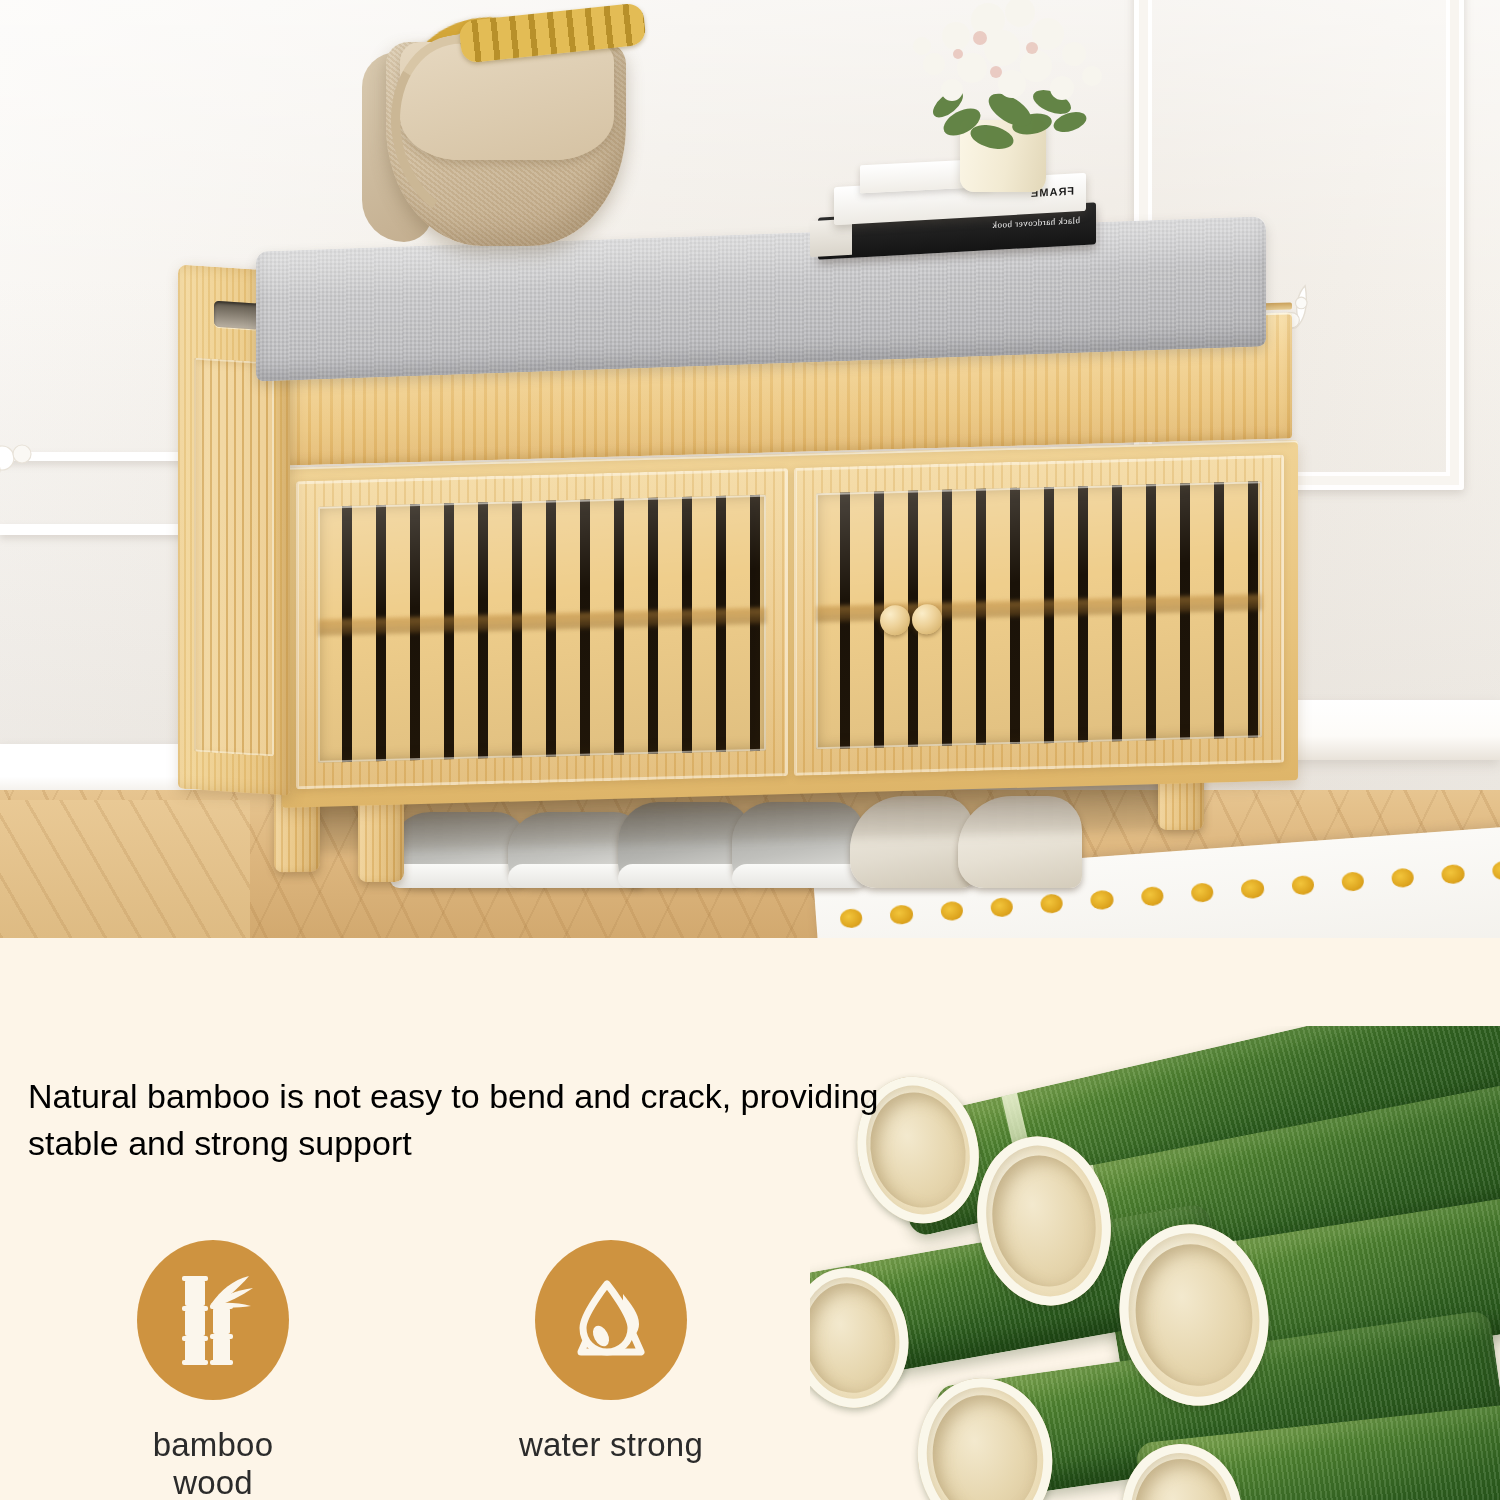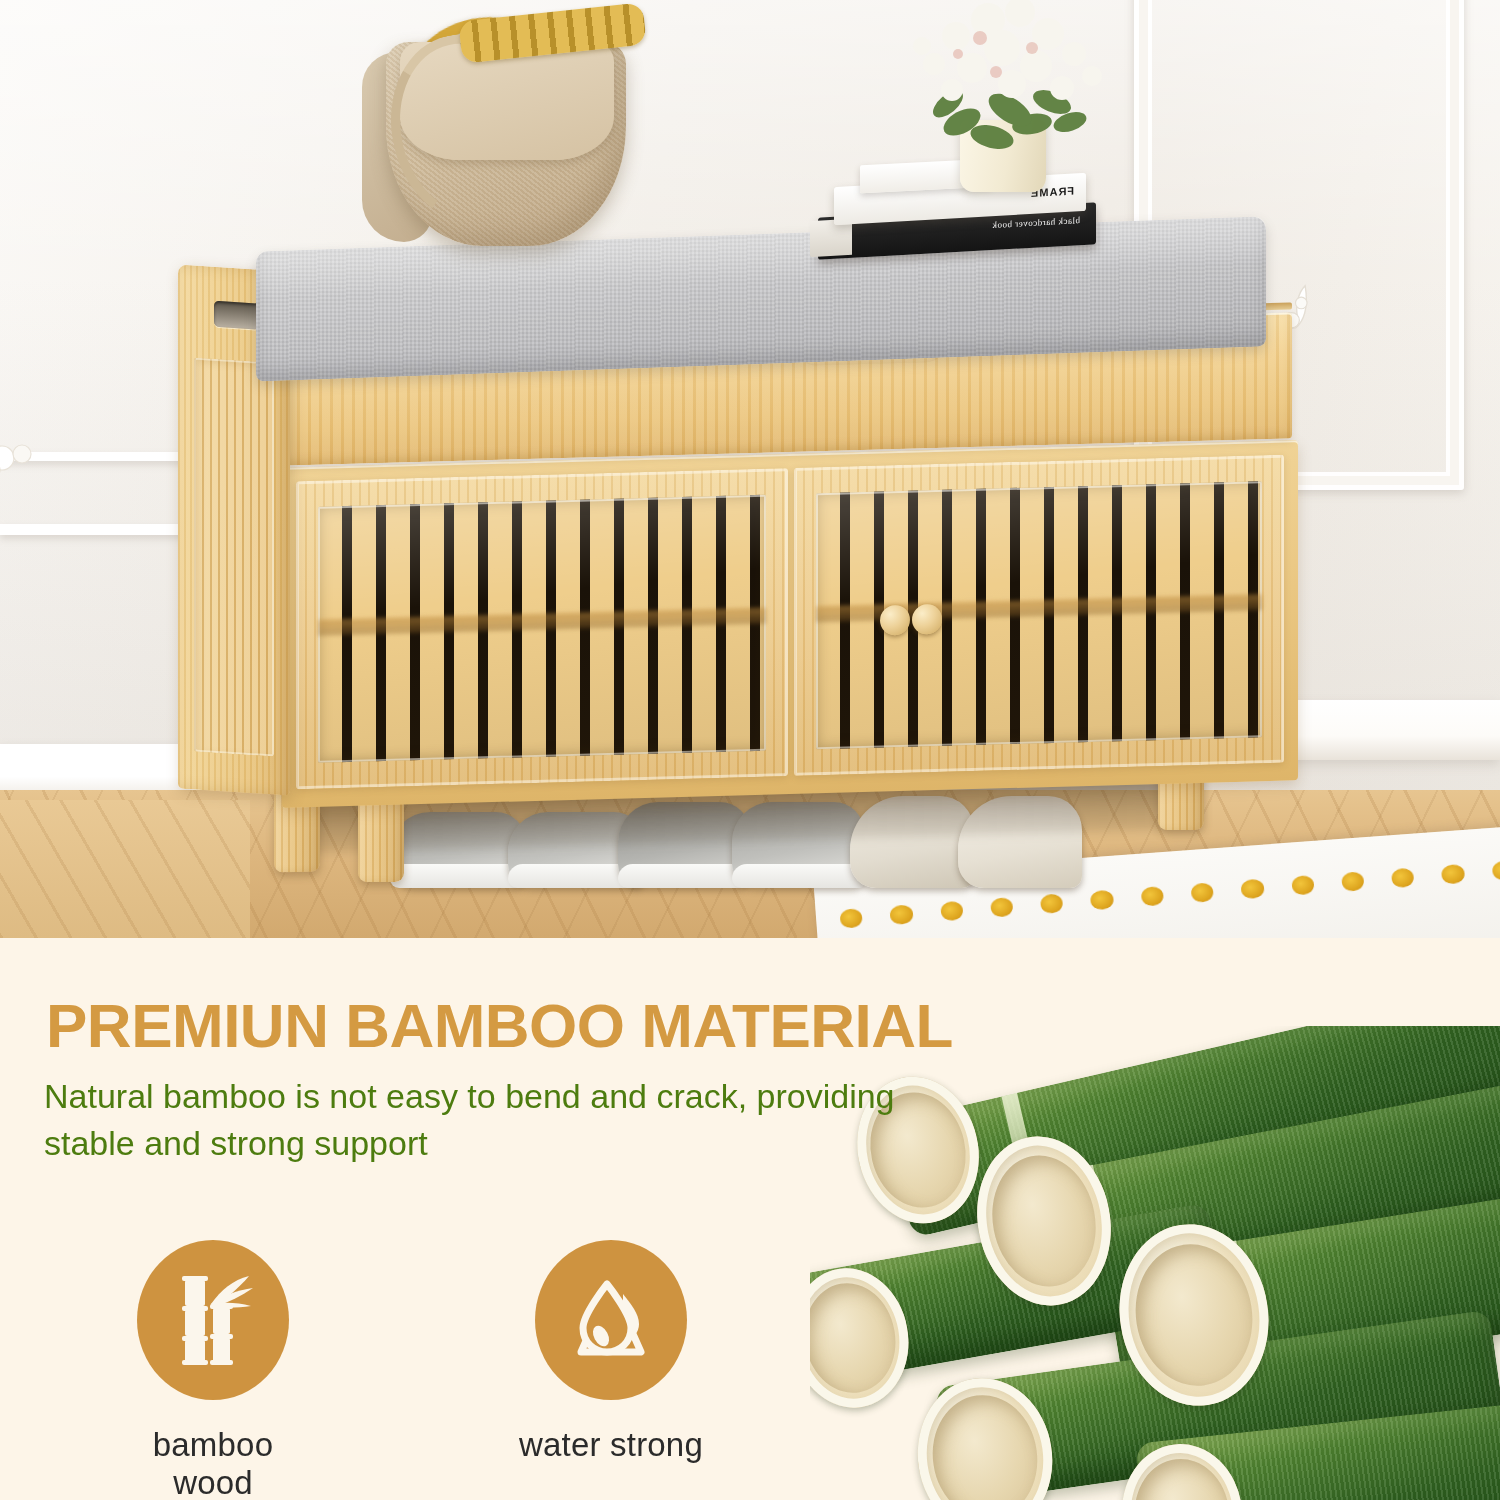--- a/index.html
+++ b/index.html
@@ -312,22 +312,22 @@
     position:absolute; left:0; top:938px; width:1500px; height:562px;
     background:#FDF5E8; overflow:hidden;
   }
   .headline {
     position:absolute; left:46px; top:52px;
     font-size:62px; font-weight:bold; letter-spacing:-0.5px;
     color:#D49A42; white-space:nowrap;
     font-family:"Liberation Sans", sans-serif;
   }
   .subline {
-    position:absolute; left:44px; top:135px; width:880px;
-    font-size:34px; line-height:1.38; color:#4d7c0f; font-weight:400;
+    position:absolute; left:28px; top:135px; width:880px;
+    font-size:34px; line-height:1.38; color:#000000; font-weight:400;
   }
   .features {
     position:absolute; left:120px; top:302px; display:flex; gap:212px;
   }
   .feature { width:186px; text-align:center; }
   .badge {
     width:152px; height:160px; margin:0 auto;
     border-radius:50%;
     background:#CE9340;
     display:flex; align-items:center; justify-content:center;
@@ -559,21 +559,20 @@
         <div class="mouth-inner"></div>
         </div>
       <div class="mouth" style="left:108px; top:352px; width:134px; height:158px; transform:rotate(-8deg);">
         <div class="mouth-inner"></div>
         </div>
       <div class="mouth" style="left:312px; top:418px; width:120px; height:140px; transform:rotate(-6deg);">
         <div class="mouth-inner"></div>
         </div>
     </div>
 
-    <div class="headline">PREMIUN BAMBOO MATERIAL</div>
     <div class="subline">Natural bamboo is not easy to bend and crack, providing stable and strong support</div>
 
     <div class="features">
 
       <div class="feature">
         <div class="badge">
           <svg width="84" height="92" viewBox="0 0 84 92">
             <g fill="#FBF6EC">
               <rect x="14" y="6" width="20" height="26" rx="2"></rect>
               <rect x="14" y="36" width="20" height="26" rx="2"></rect>

